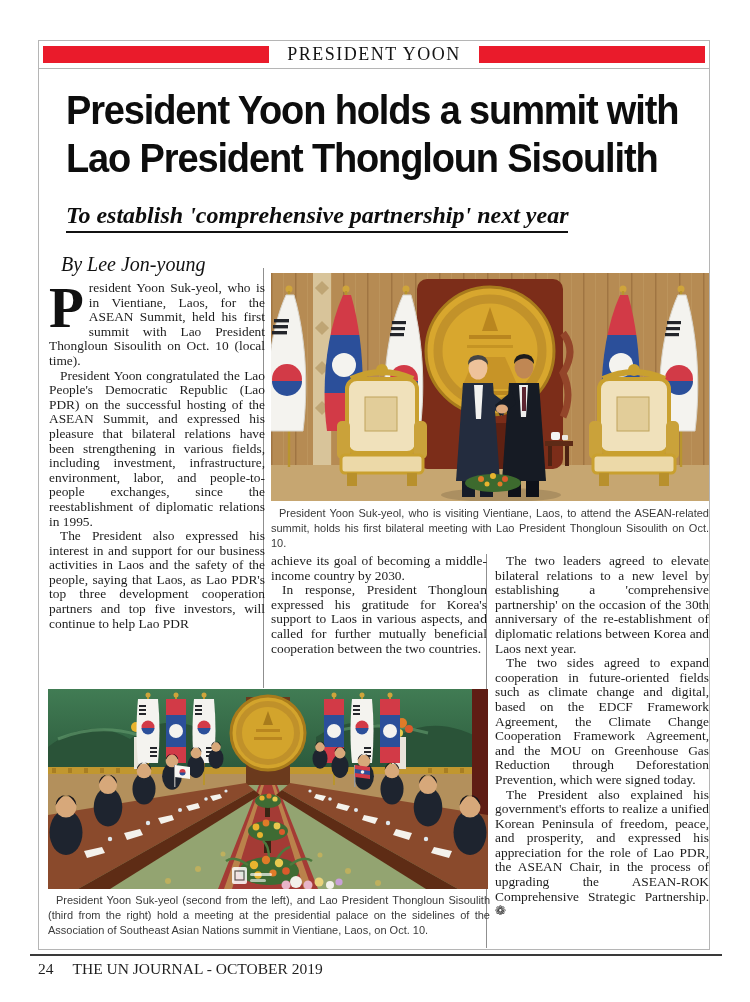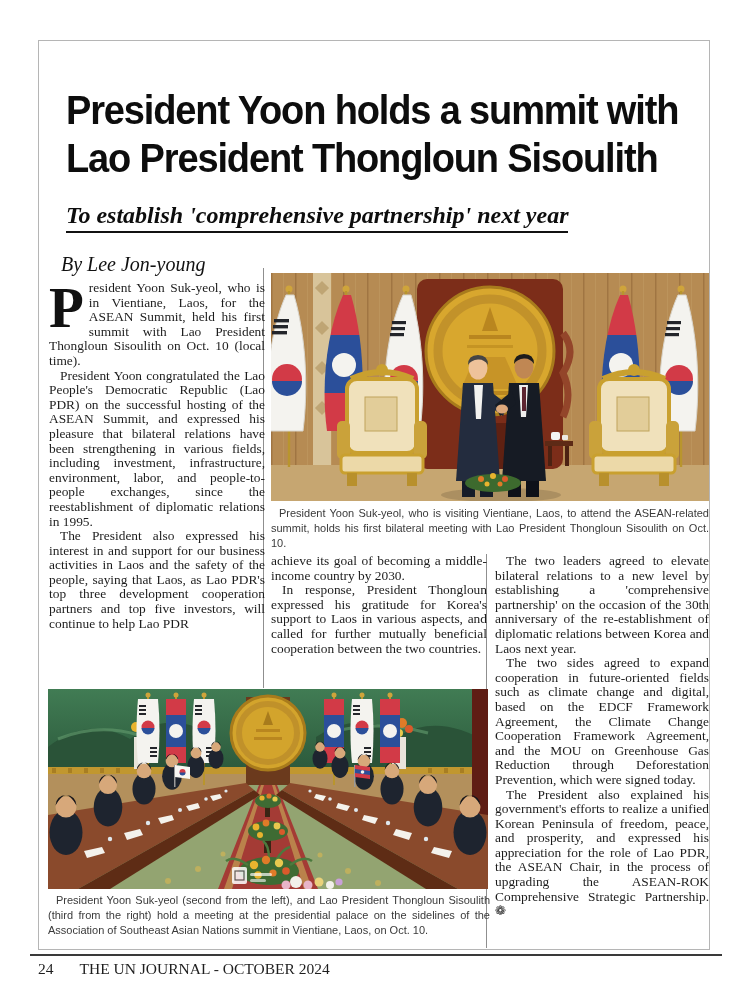--- a/index.html
+++ b/index.html
@@ -39,27 +39,32 @@
   .photo1{left:232px;top:203px;width:438px;height:228px;}
   .photo2{left:9px;top:619px;width:440px;height:200px;}
   .caption{position:absolute;font-family:"Liberation Sans",sans-serif;font-size:11px;
            line-height:15px;color:#3a3a3a;text-align:justify;text-indent:8px;}
   .caption1{left:232px;top:436px;width:438px;}
   .caption2{left:9px;top:823px;width:442px;}
   .endmark{font-family:"DejaVu Sans",sans-serif;font-size:13px;}
   
   .footrule{position:absolute;left:30px;top:954px;width:692px;height:2px;background:#3a3a3a;}
   .footer{position:absolute;left:38px;top:960px;font-size:15.5px;color:#1e1e1e;
-          display:flex;gap:26px;font-family:"Liberation Serif",serif;}
+          display:flex;gap:19px;font-family:"Liberation Serif",serif;}
 </style>
 </head>
 <body>
 
 <div class="frame">
 
+  <div class="kicker">
+    <div class="bar"></div>
+    <div class="label">PRESIDENT YOON</div>
+    <div class="bar"></div>
+  </div>
 
   <div class="article">
 
     <div class="headline">President Yoon holds a summit with Lao President Thongloun Sisoulith</div>
     <div class="subhead">To establish 'comprehensive partnership' next year</div>
     <div class="byline">By Lee Jon-young</div>
 
     <div class="vsep vsep1"></div>
     <div class="vsep vsep2"></div>
 
@@ -499,14 +504,14 @@
       </svg>
     </div>
     <div class="caption caption2">President Yoon Suk-yeol (second from the left), and Lao President Thongloun Sisoulith (third from the right) hold a meeting at the presidential palace on the sidelines of the Association of Southeast Asian Nations summit in Vientiane, Laos, on Oct. 10.</div>
 
   </div>
 </div>
 
 <div class="footrule"></div>
 <div class="footer">
   <span>24</span>
-  <span>THE UN JOURNAL - OCTOBER 2024</span>
+  <span>THE UN JOURNAL - OCTOBER 2019</span>
 </div>
 
 </body></html>

